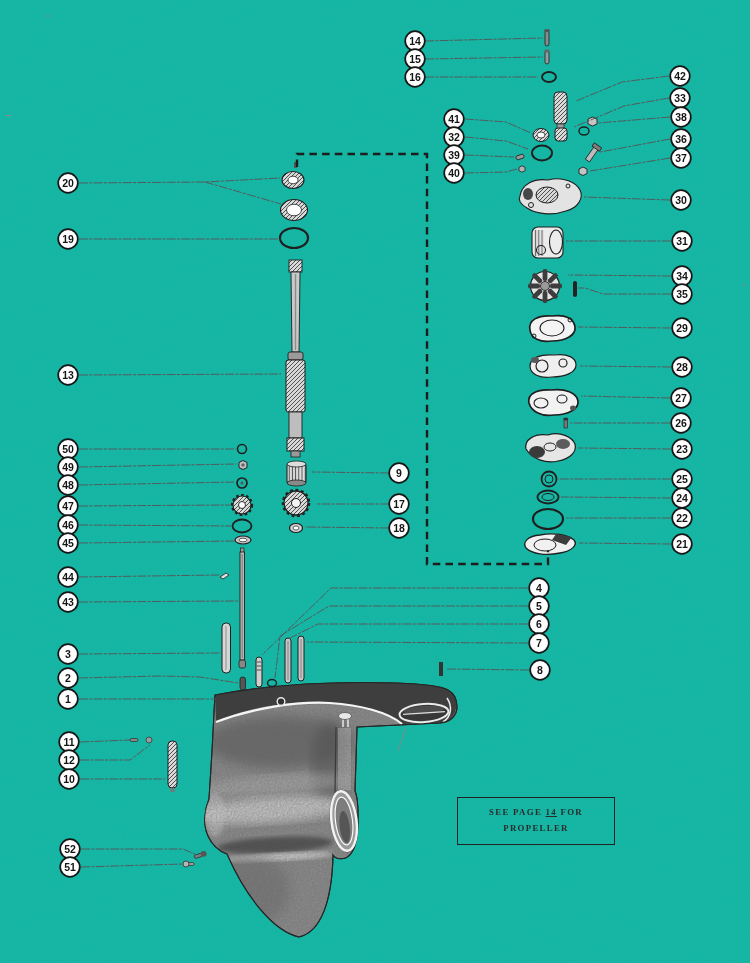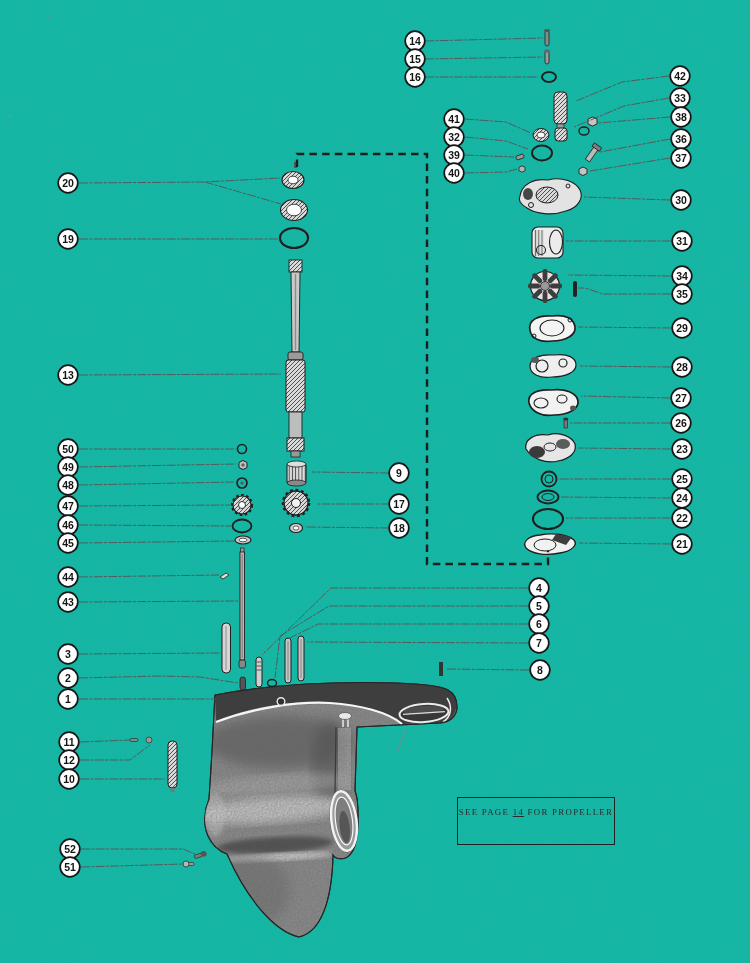--- a/index.html
+++ b/index.html
@@ -8,21 +8,21 @@
   svg{position:absolute;inset:0;}
   .leader{stroke:#565656;stroke-width:.95;fill:none;stroke-dasharray:9 1.3 3 1.3;}
   .callout-circle{fill:#ffffff;stroke:#161616;stroke-width:1.7;}
   .callout-num{font:700 10.5px "Liberation Sans",sans-serif;fill:#141414;text-anchor:middle;}
   .dashed{stroke:#1d1d1d;stroke-width:2.4;stroke-dasharray:7.5 5.2;fill:none;}
   .outline{stroke:#1f1f1f;}
   .ring{fill:none;stroke:#1f1f1f;}
   .note-box{position:absolute;left:457px;top:797px;width:158px;height:48px;box-sizing:border-box;
             border:1.7px solid #222;padding-top:7px;text-align:center;
             font-family:"Liberation Serif",serif;font-size:8.8px;letter-spacing:1.3px;
-            color:#2b2b2b;line-height:15.5px;background:transparent;}
+            color:#2b2b2b;line-height:15.5px;background:transparent;font-weight:bold;}
   .note-box .pg{text-decoration:underline;}
 </style>
 </head>
 <body>
 
 <div class="page">
 <svg width="750" height="963" viewBox="0 0 750 963">
   <defs>
     <pattern id="knurl" width="4" height="4" patternUnits="userSpaceOnUse">
       <rect width="4" height="4" fill="#d9d9d9"></rect>

